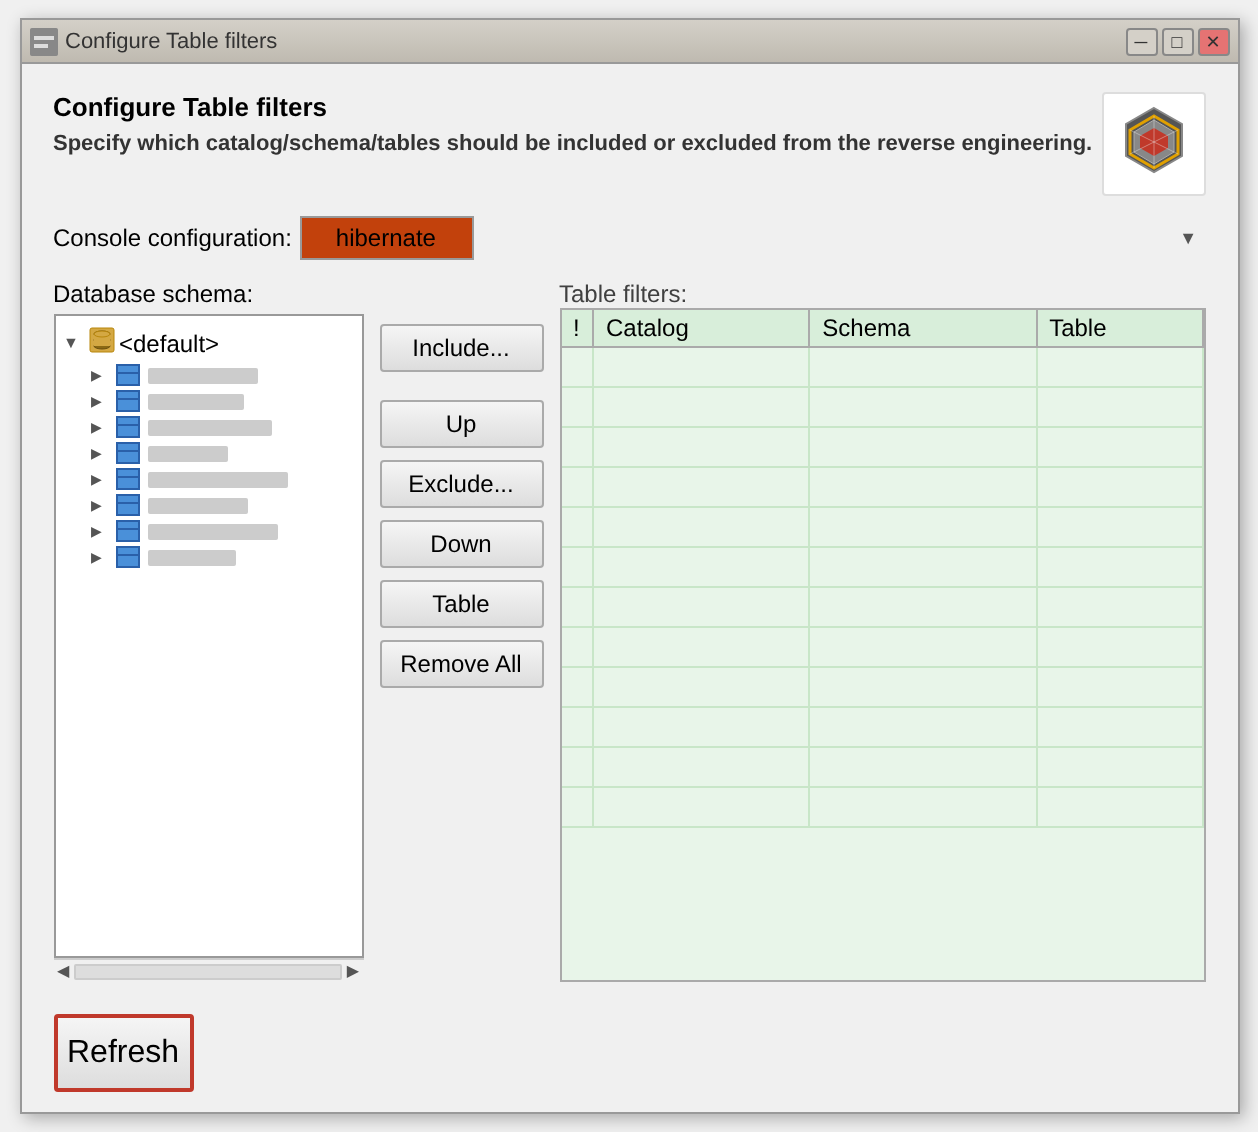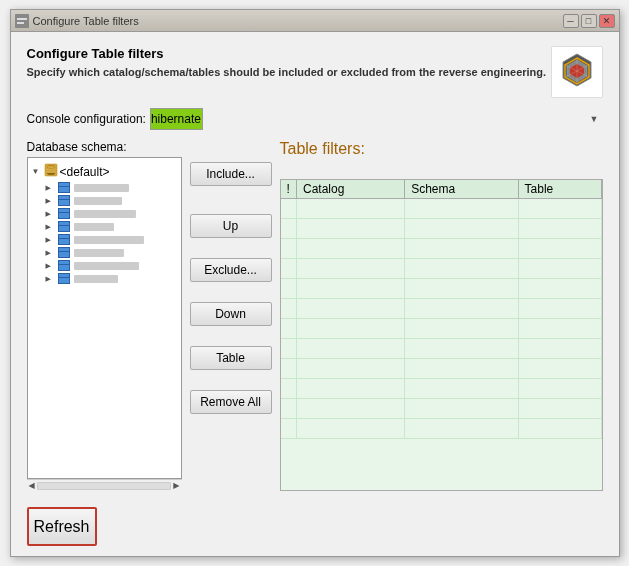--- a/index.html
+++ b/index.html
@@ -99,23 +99,23 @@
     }
     .console-label {
       font-size: 12px;
       color: #000;
       white-space: nowrap;
     }
     .console-select {
       flex: 1;
       height: 22px;
       border: 1px solid #999;
-      background: #84cc16;
-      font-size: 12px;
-      padding: 0 0;
+      background: #c2410c;
+      font-size: 12px;
+      padding: 0 17px;
       appearance: none;
       -webkit-appearance: none;
     }
     .console-select-wrapper {
       flex: 1;
       position: relative;
     }
     .console-select-wrapper::after {
       content: '▼';
       position: absolute;
@@ -195,21 +195,21 @@
     .blurred-text {
       width: 60px;
       height: 8px;
       background: #ccc;
       border-radius: 1px;
       margin-left: 2px;
     }
     .middle-buttons {
       display: flex;
       flex-direction: column;
-      gap: 20px;
+      gap: 6px;
       padding-top: 22px;
       align-items: flex-start;
       flex-shrink: 0;
     }
     .action-btn {
       width: 82px;
       height: 24px;
       background: linear-gradient(to bottom, #f5f5f5, #ddd);
       border: 1px solid #aaa;
       border-radius: 2px;
@@ -223,23 +223,23 @@
     .action-btn.gap-top {
       margin-top: 8px;
     }
     .right-panel {
       display: flex;
       flex-direction: column;
       flex: 1;
       min-width: 0;
     }
     .table-filters-label {
-      font-size: 16px;
-      color: #a16207;
-      margin-bottom: 21px;
+      font-size: 12px;
+      color: #404040;
+      margin-bottom: 0;
     }
     .filters-table-container {
       flex: 1;
       border: 1px solid #aaa;
       background: #e8f5e9;
       overflow: hidden;
     }
     .filters-table {
       width: 100%;
       border-collapse: collapse;

